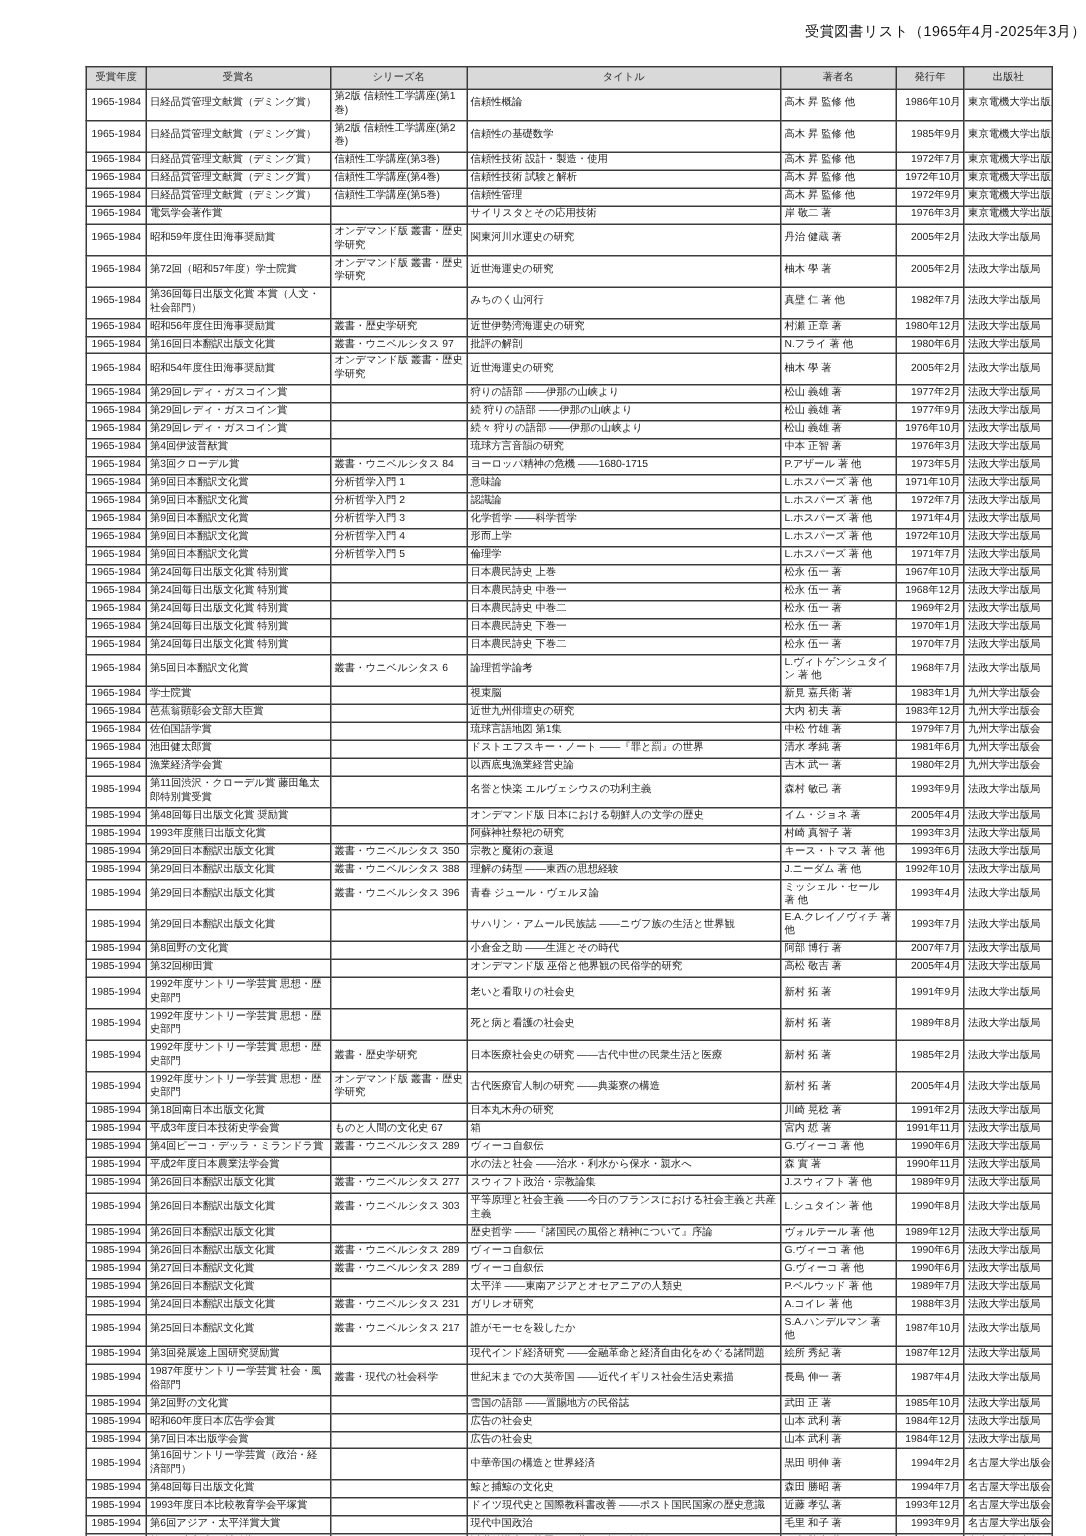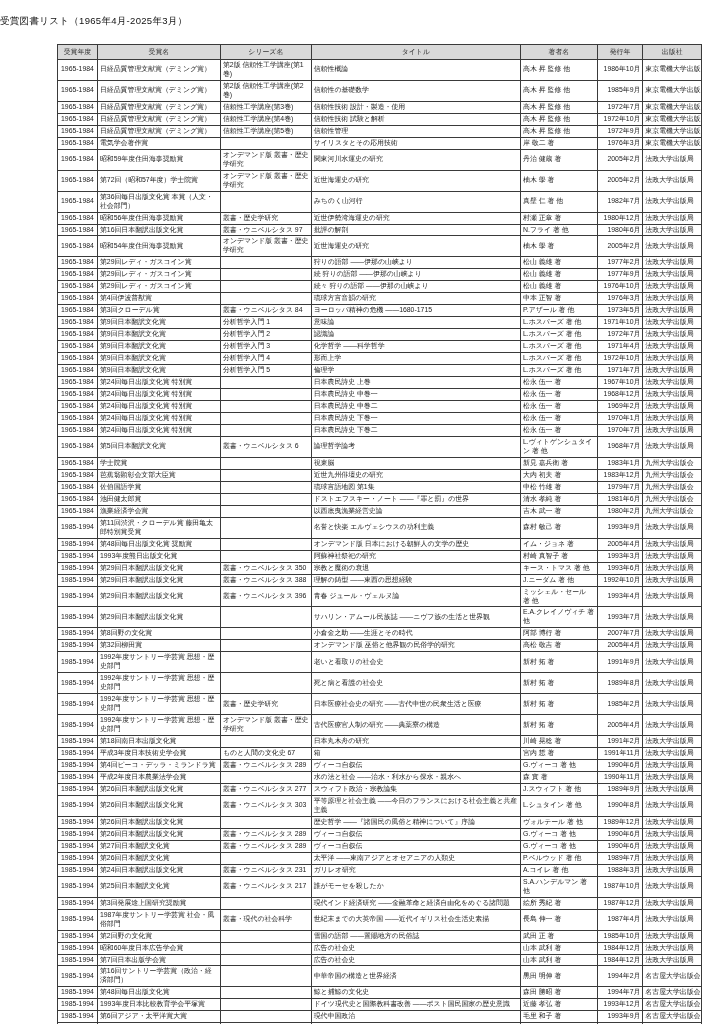--- a/index.html
+++ b/index.html
@@ -4,21 +4,21 @@
 <style>
   * { margin:0; padding:0; box-sizing:border-box; }
   html,body { background:#ffffff; }
   body {
     width:724px; min-height:1024px;
     font-family:"Liberation Sans","DejaVu Sans",sans-serif;
     color:#1b1b1b;
     position:relative;
   }
   .page-title {
-    text-align:left;
+    text-align:right;
     font-size:9.5px;
     font-weight:normal;
     padding-top:15px;
     letter-spacing:0.3px;
     color:#111;
   }
   .table-wrap { margin:16px 22px 0 57px; width:645px; }
   table.awards {
     width:100%;
     border-collapse:collapse;

